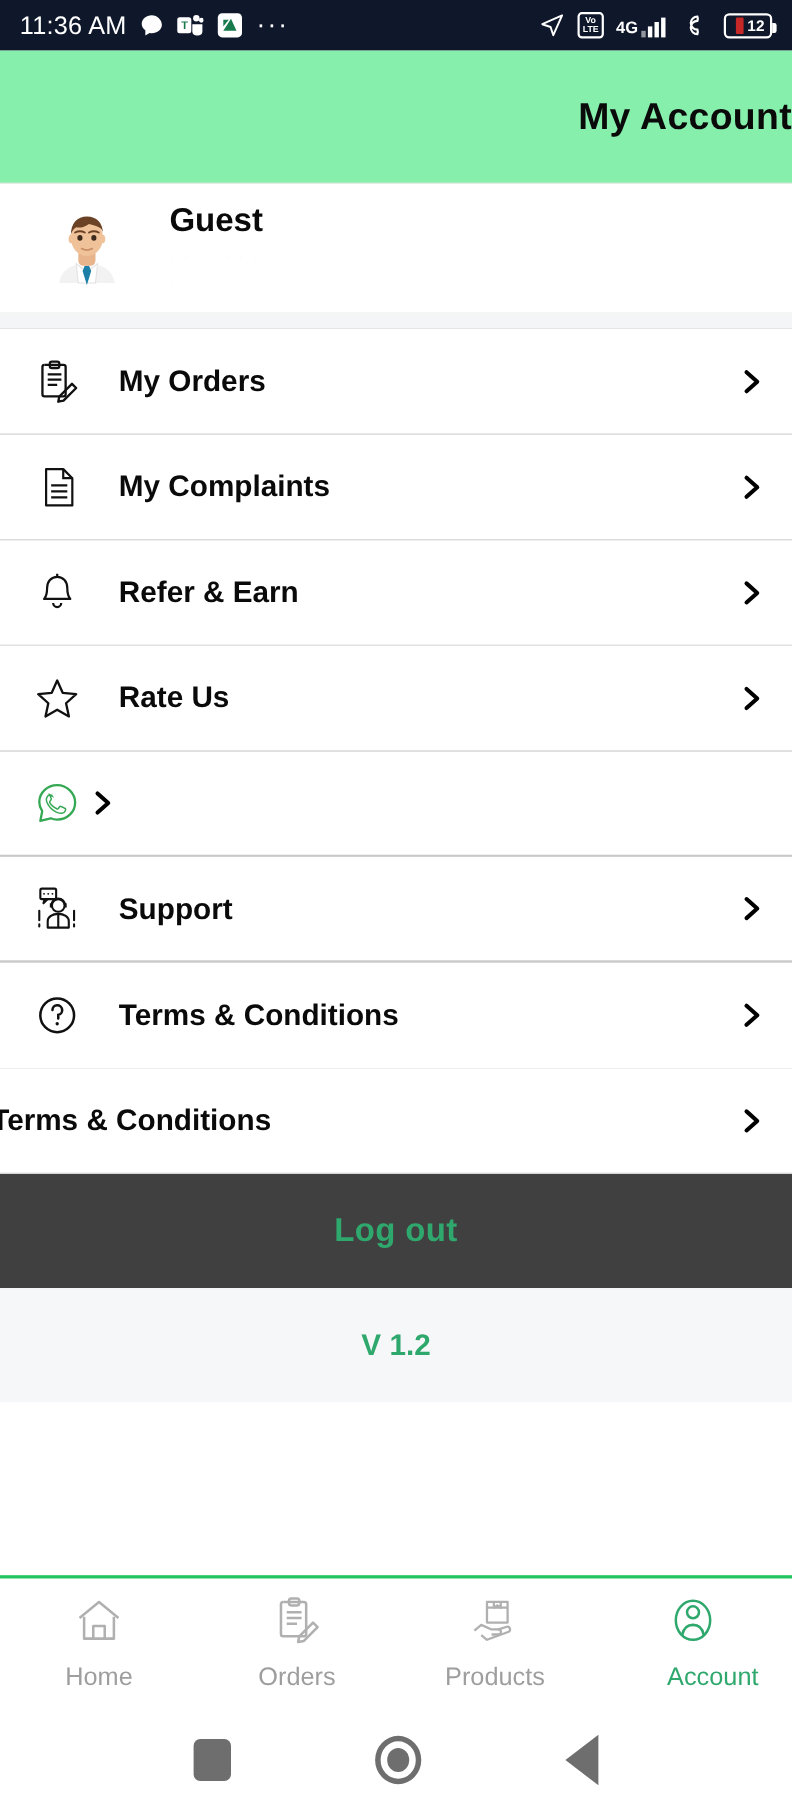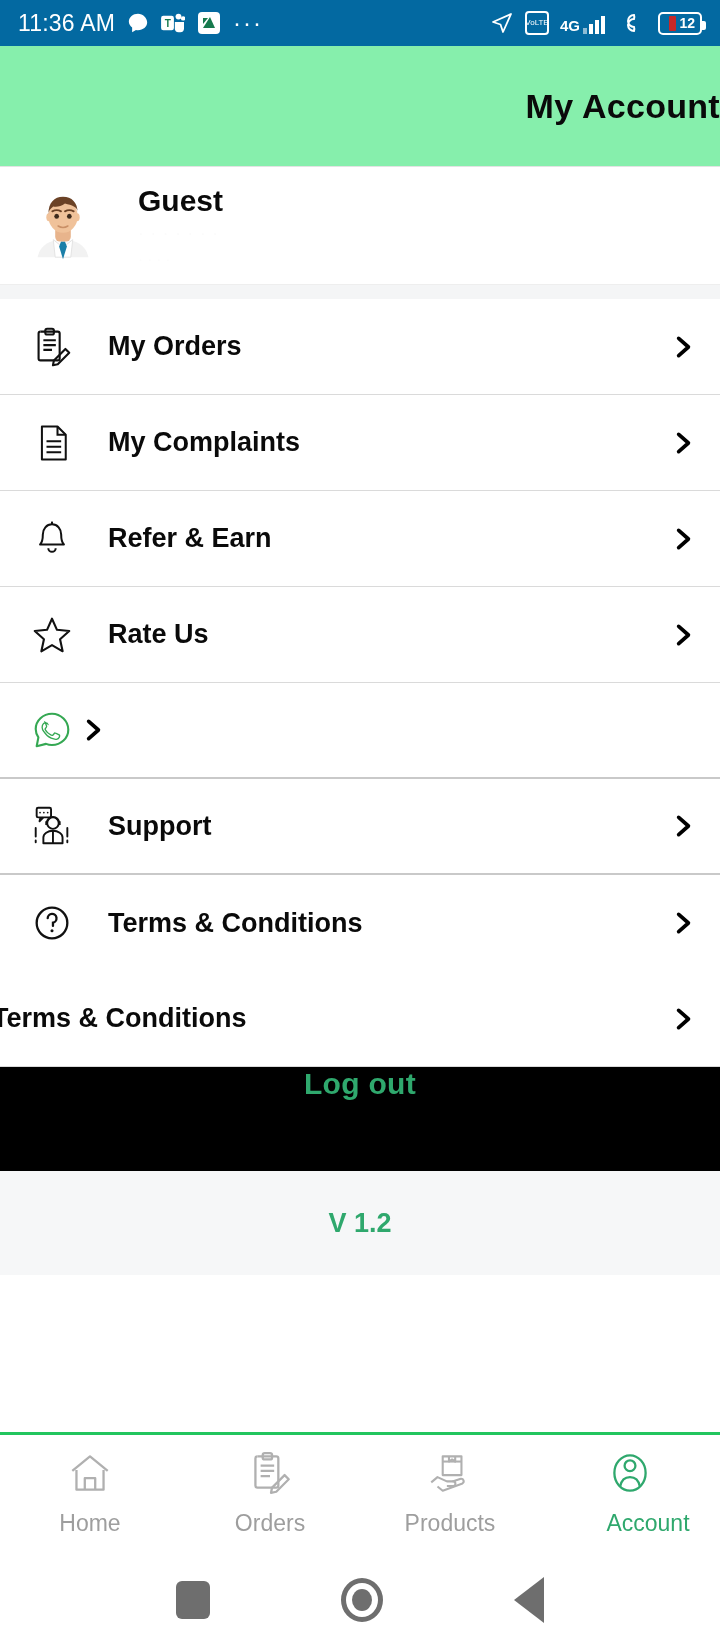--- a/index.html
+++ b/index.html
@@ -6,32 +6,32 @@
   html, body {
     width:720px; height:1650px;
     font-family:"Liberation Sans", sans-serif;
     background:#ffffff;
     overflow:hidden;
   }
   .phone { width:720px; height:1650px; position:relative; display:flex; flex-direction:column; background:#fff; }
 
   
   .statusbar {
-    height:46px; background:#0369a1; flex:0 0 46px;
+    height:46px; background:#0f172a; flex:0 0 46px;
     display:flex; align-items:center; justify-content:space-between;
     padding:0 18px; color:#ffffff;
   }
   .sb-left { display:flex; align-items:center; gap:12px; }
   .sb-time { font-size:23px; font-weight:500; letter-spacing:.2px; }
   .sb-right { display:flex; align-items:center; gap:11px; }
   .sb-ico { display:flex; align-items:center; }
   .volte-box {
     border:2px solid #fff; border-radius:4px; width:24px; height:24px;
-    display:flex; flex-direction:row; align-items:center; justify-content:center;
-    line-height:1; font-size:8px; font-weight:normal;
+    display:flex; flex-direction:column; align-items:center; justify-content:center;
+    line-height:1; font-size:8px; font-weight:bold;
   }
   .net-4g { font-size:15px; font-weight:bold; line-height:1; }
   .dots { font-size:24px; letter-spacing:2px; line-height:.6; }
   .battery {
     border:2px solid #fff; border-radius:5px; width:44px; height:23px;
     display:flex; align-items:center; padding:2px 3px; position:relative;
     font-size:14px; font-weight:bold; justify-content:flex-end;
   }
   .battery:after {
     content:""; position:absolute; right:-6px; top:7px;
@@ -44,21 +44,21 @@
   .appbar {
     height:121px; flex:0 0 121px; background:#86efac;
     display:flex; align-items:center; justify-content:flex-end;
     border-bottom:1px solid #e3e3e3;
   }
   .appbar h1 { font-size:34px; font-weight:bold; color:#0a0a0a; letter-spacing:.3px; }
 
   
   .profile {
     height:118px; flex:0 0 118px; background:#fff;
-    display:flex; align-items:center; padding:0 12px;
+    display:flex; align-items:center; padding:0 28px;
     border-bottom:1px solid #eee;
   }
   .avatar { width:78px; height:78px; flex:0 0 78px; margin-left:12px; }
   .profile-text { margin-left:36px; display:flex; flex-direction:column; gap:6px; }
   .profile-name { font-size:30px; font-weight:bold; color:#0a0a0a; }
   .profile-sub { font-size:17px; color:#fbfbfb; letter-spacing:1px; }
   .profile-sub2 { font-size:15px; color:#fcfcfc; }
 
   .gap { background:#f4f5f6; flex:0 0 14px; }
 
@@ -71,22 +71,22 @@
   }
   .row.thick { border-bottom:2px solid #c9c9c9; }
   .row-icon { width:56px; flex:0 0 56px; display:flex; align-items:center; justify-content:center; }
   .row-label { font-size:27px; font-weight:bold; color:#0a0a0a; margin-left:28px; flex:1; }
   .row.noicon { padding-left:0; }
   .row.noicon .row-label { margin-left:-8px; }
   .chev { flex:0 0 auto; display:flex; align-items:center; }
 
   
   .logout-wrap {
-    background:#000000; height:104px; flex:0 0 104px;
-    display:flex; align-items:flex-start; justify-content:center;
+    background:#404040; height:104px; flex:0 0 104px;
+    display:flex; align-items:center; justify-content:center;
   }
   .logout { font-size:30px; font-weight:bold; color:#2fa86d; letter-spacing:.3px; }
   .version-wrap {
     background:#f6f7f8; height:104px; flex:0 0 104px;
     display:flex; align-items:center; justify-content:center;
   }
   .version { font-size:27px; font-weight:bold; color:#2fa86d; }
   .filler { flex:1 1 auto; background:#fff; }
 
   

